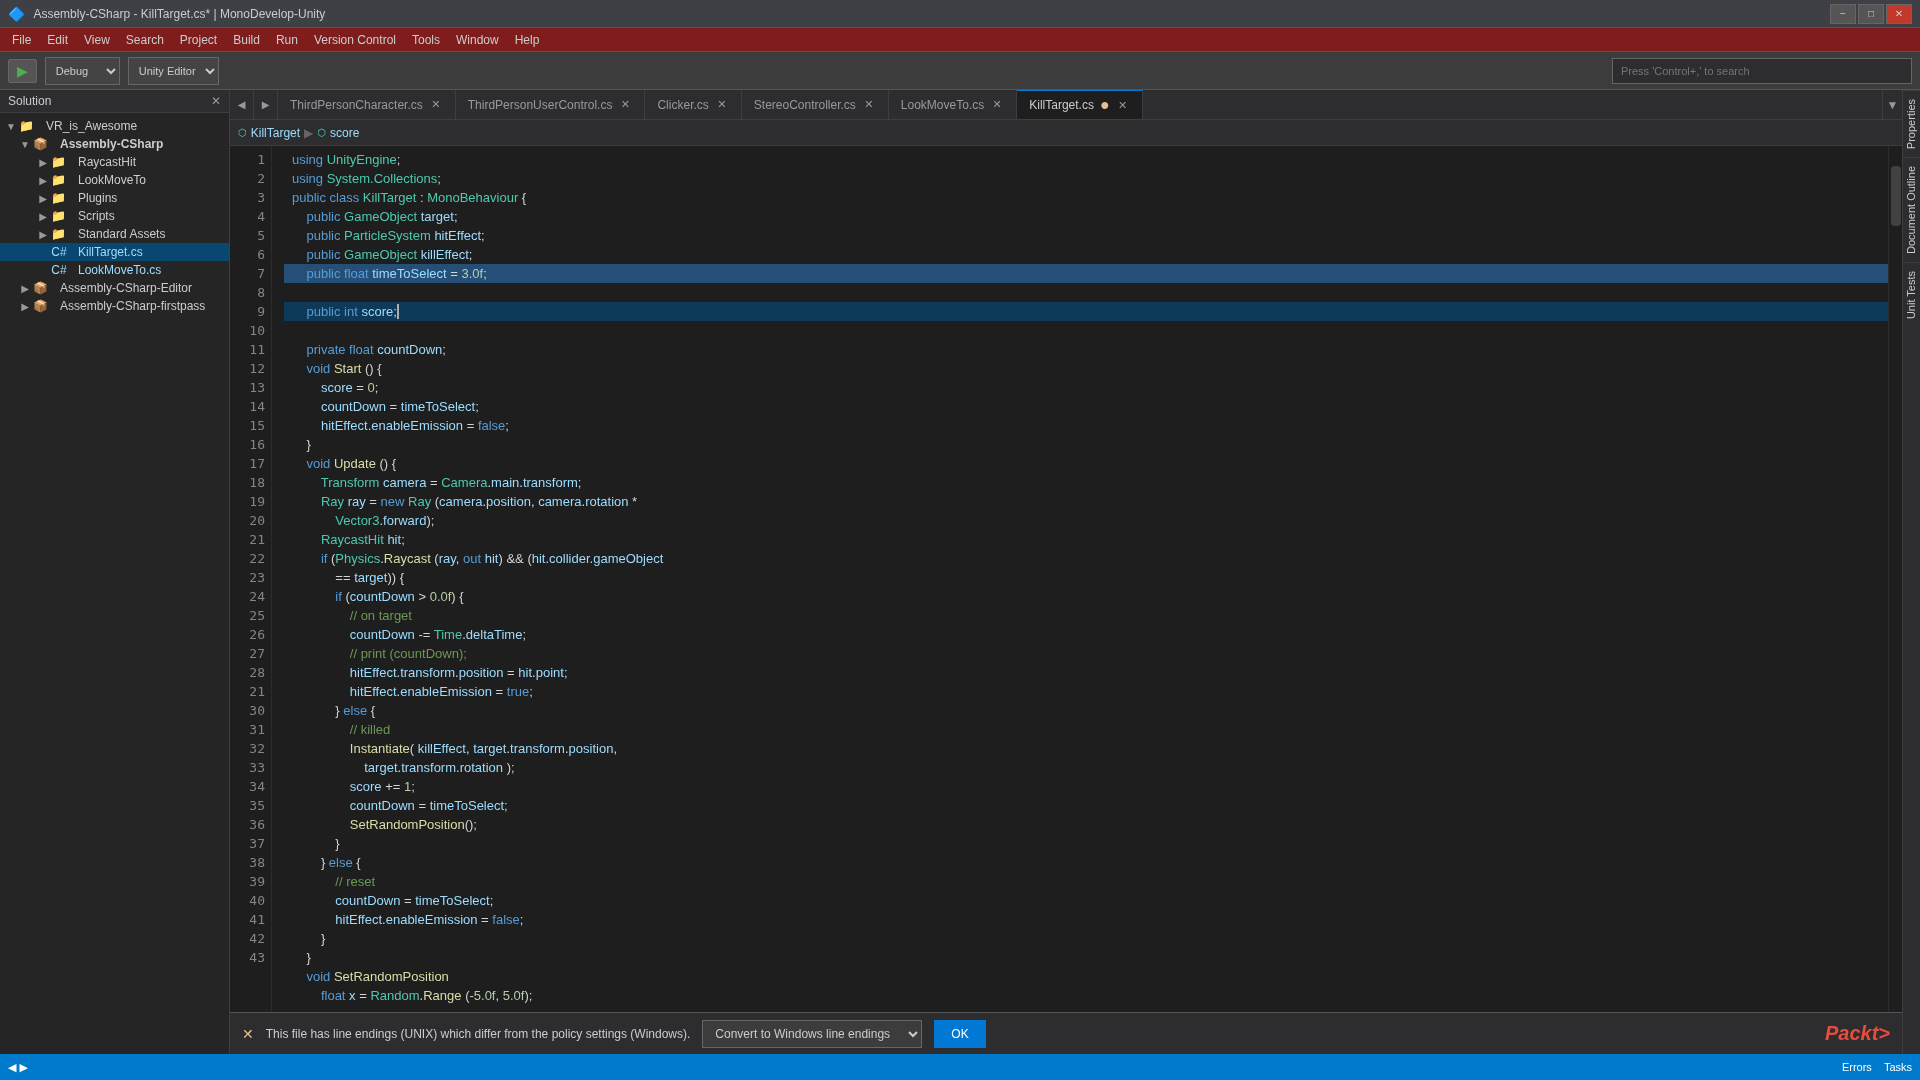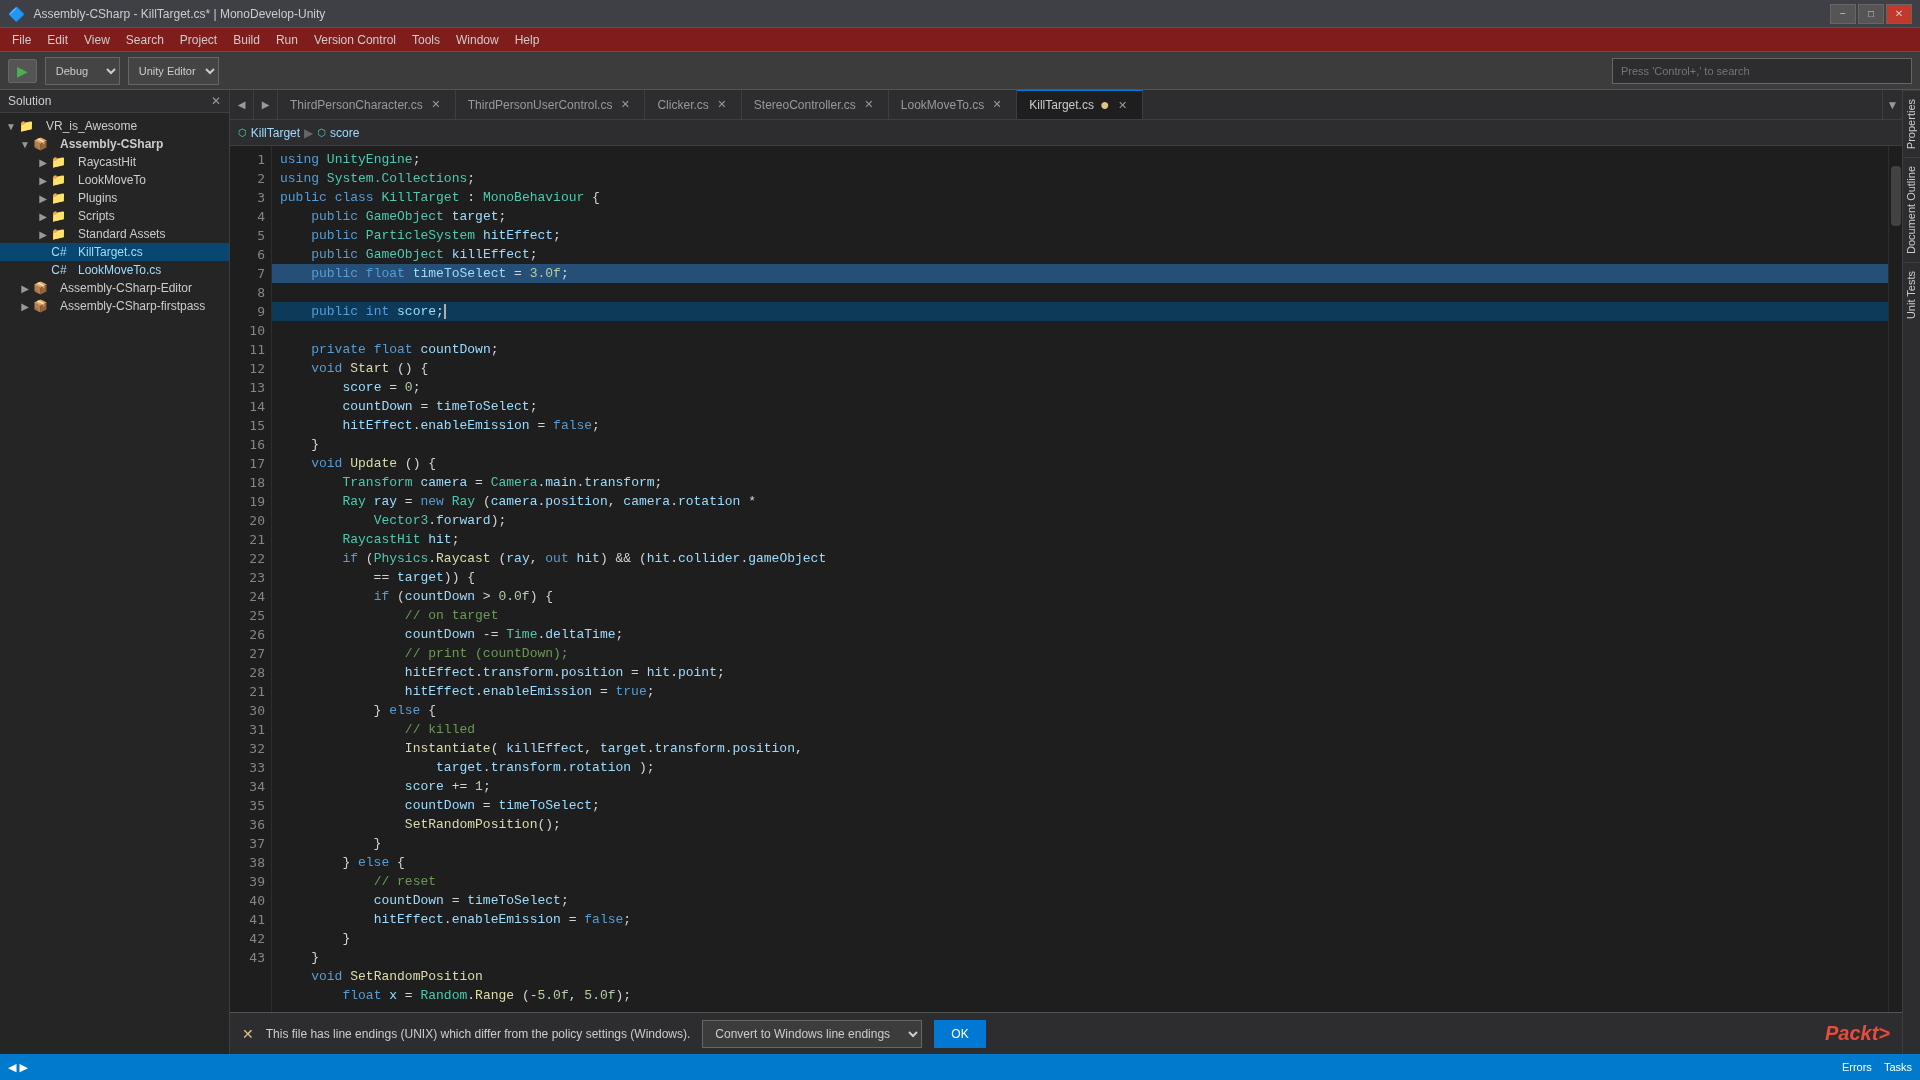--- a/index.html
+++ b/index.html
@@ -57,21 +57,21 @@
 
     
     #breadcrumb { background: #2d2d30; height: 26px; display: flex; align-items: center; padding: 0 8px; gap: 4px; border-bottom: 1px solid #3e3e42; font-size: 12px; }
     #breadcrumb .bc-item { color: #9cdcfe; cursor: pointer; }
     #breadcrumb .bc-sep { color: #666; }
     #breadcrumb .bc-icon { color: #4ec9b0; font-size: 10px; }
 
     
     #code-editor { flex: 1; overflow: auto; background: #1e1e1e; display: flex; position: relative; }
     #line-numbers { width: 42px; min-width: 42px; background: #1e1e1e; color: #858585; font-family: 'Consolas', monospace; font-size: 13px; line-height: 19px; padding: 4px 6px 4px 0; text-align: right; user-select: none; border-right: 1px solid #2d2d30; }
-    #code-content { flex: 1; font-family: Liberation Mono, monospace; font-size: 13px; line-height: 19px; padding: 4px 8px; overflow: visible; white-space: pre; color: #d4d4d4; }
+    #code-content { flex: 1; font-family: Liberation Sans, sans-serif; font-size: 13px; line-height: 19px; padding: 4px 8px; overflow: visible; white-space: pre; color: #d4d4d4; margin-left: 12px; }
 
     
     .kw { color: #569cd6; }
     .type { color: #4ec9b0; }
     .num { color: #b5cea8; }
     .comment { color: #6a9955; }
     .prop { color: #9cdcfe; }
     .fn { color: #dcdcaa; }
     .line-highlight { background: #264f78; display: block; margin: 0 -8px; padding: 0 8px; }
     .line-selected { background: #0d3a58; display: block; margin: 0 -8px; padding: 0 8px; }

